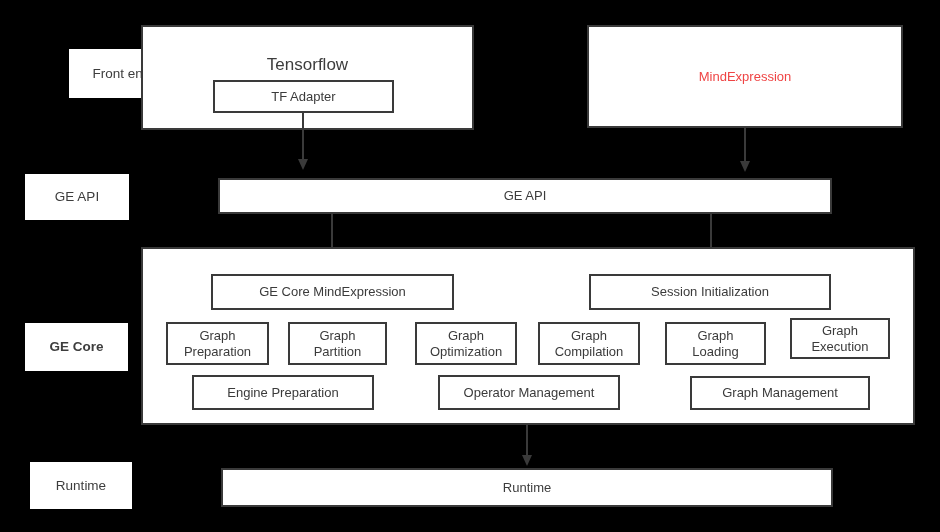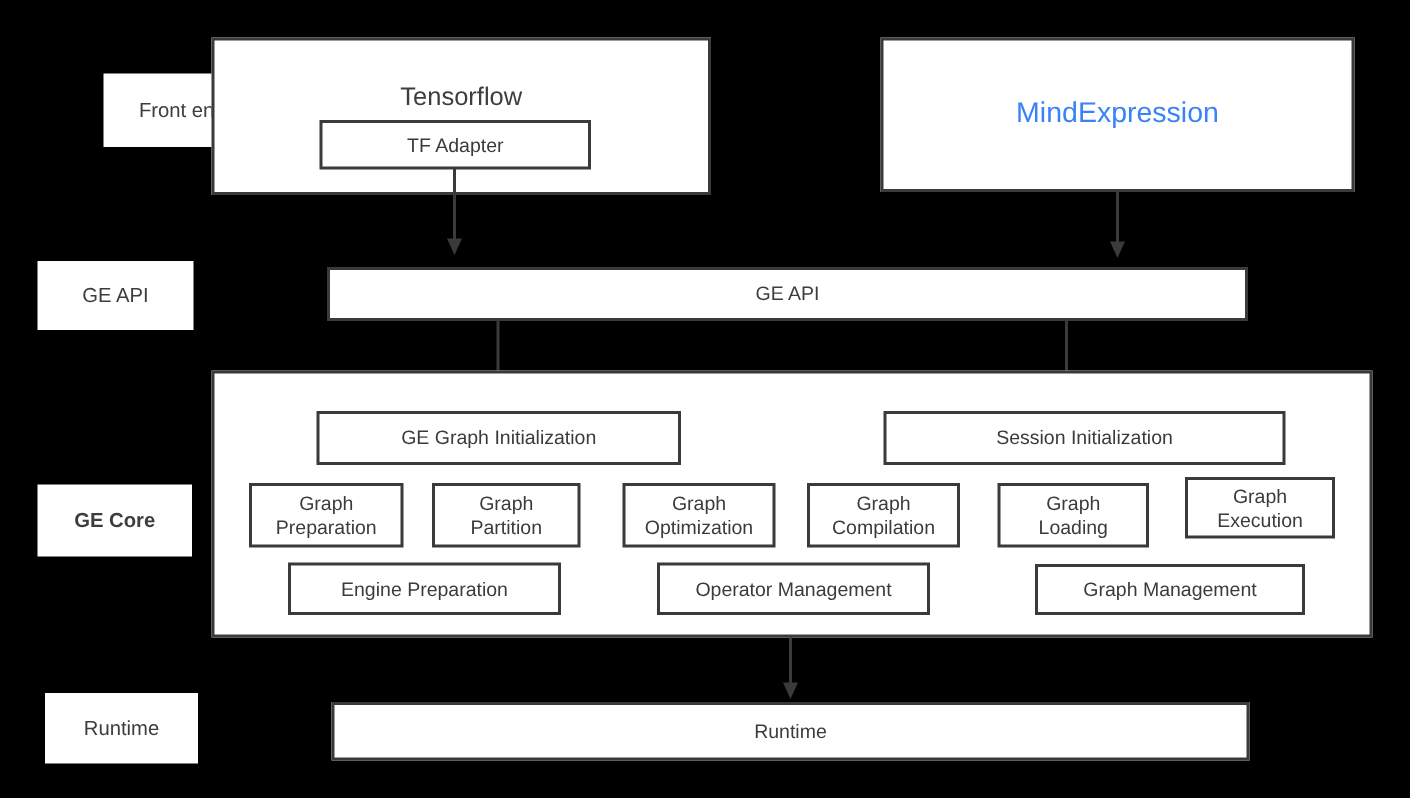--- a/index.html
+++ b/index.html
@@ -51,22 +51,22 @@
     text-align: center;
     font-size: 17px;
     color: #3d3d3d;
   }
   .me-title {
     position: absolute;
     top: 0; left: 0; right: 0; bottom: 0;
     display: flex;
     align-items: center;
     justify-content: center;
-    font-size: 19px;
-    color: #3b82f6;
+    font-size: 13px;
+    color: #ef4444;
     text-align: center;
   }
   .bar-label {
     font-size: 13px;
     color: #3d3d3d;
   }
   
   .conn-line {
     position: absolute;
     background: #3a3a3a;
@@ -126,24 +126,24 @@
 
   <div class="conn-line" style="left:331.2px; top:214px; height:45px;"></div>
   <div class="conn-head" style="left:326.5px; top:256px;"></div>
 
   <div class="conn-line" style="left:710.2px; top:214px; height:45px;"></div>
   <div class="conn-head" style="left:705.5px; top:256px;"></div>
 
   <div class="box panel" style="left:141px; top:247px; width:774px; height:178px;"></div>
 
   <div class="box node" style="left:211px; top:274px; width:243px; height:36px;">
-    <span>GE Graph Initialization</span>
+    <span>GE Core MindExpression</span>
   </div>
 
-  <div class="box node" style="left:589px; top:274px; width:268px; height:36px;">
+  <div class="box node" style="left:589px; top:274px; width:242px; height:36px;">
     <span>Session Initialization</span>
   </div>
 
   <div class="box node two-line" style="left:166px; top:322px; width:103px; height:43px;">
     <span class="two-line">Graph
 Preparation</span>
   </div>
 
   <div class="box node two-line" style="left:288px; top:322px; width:99px; height:43px;">
     <span class="two-line">Graph

